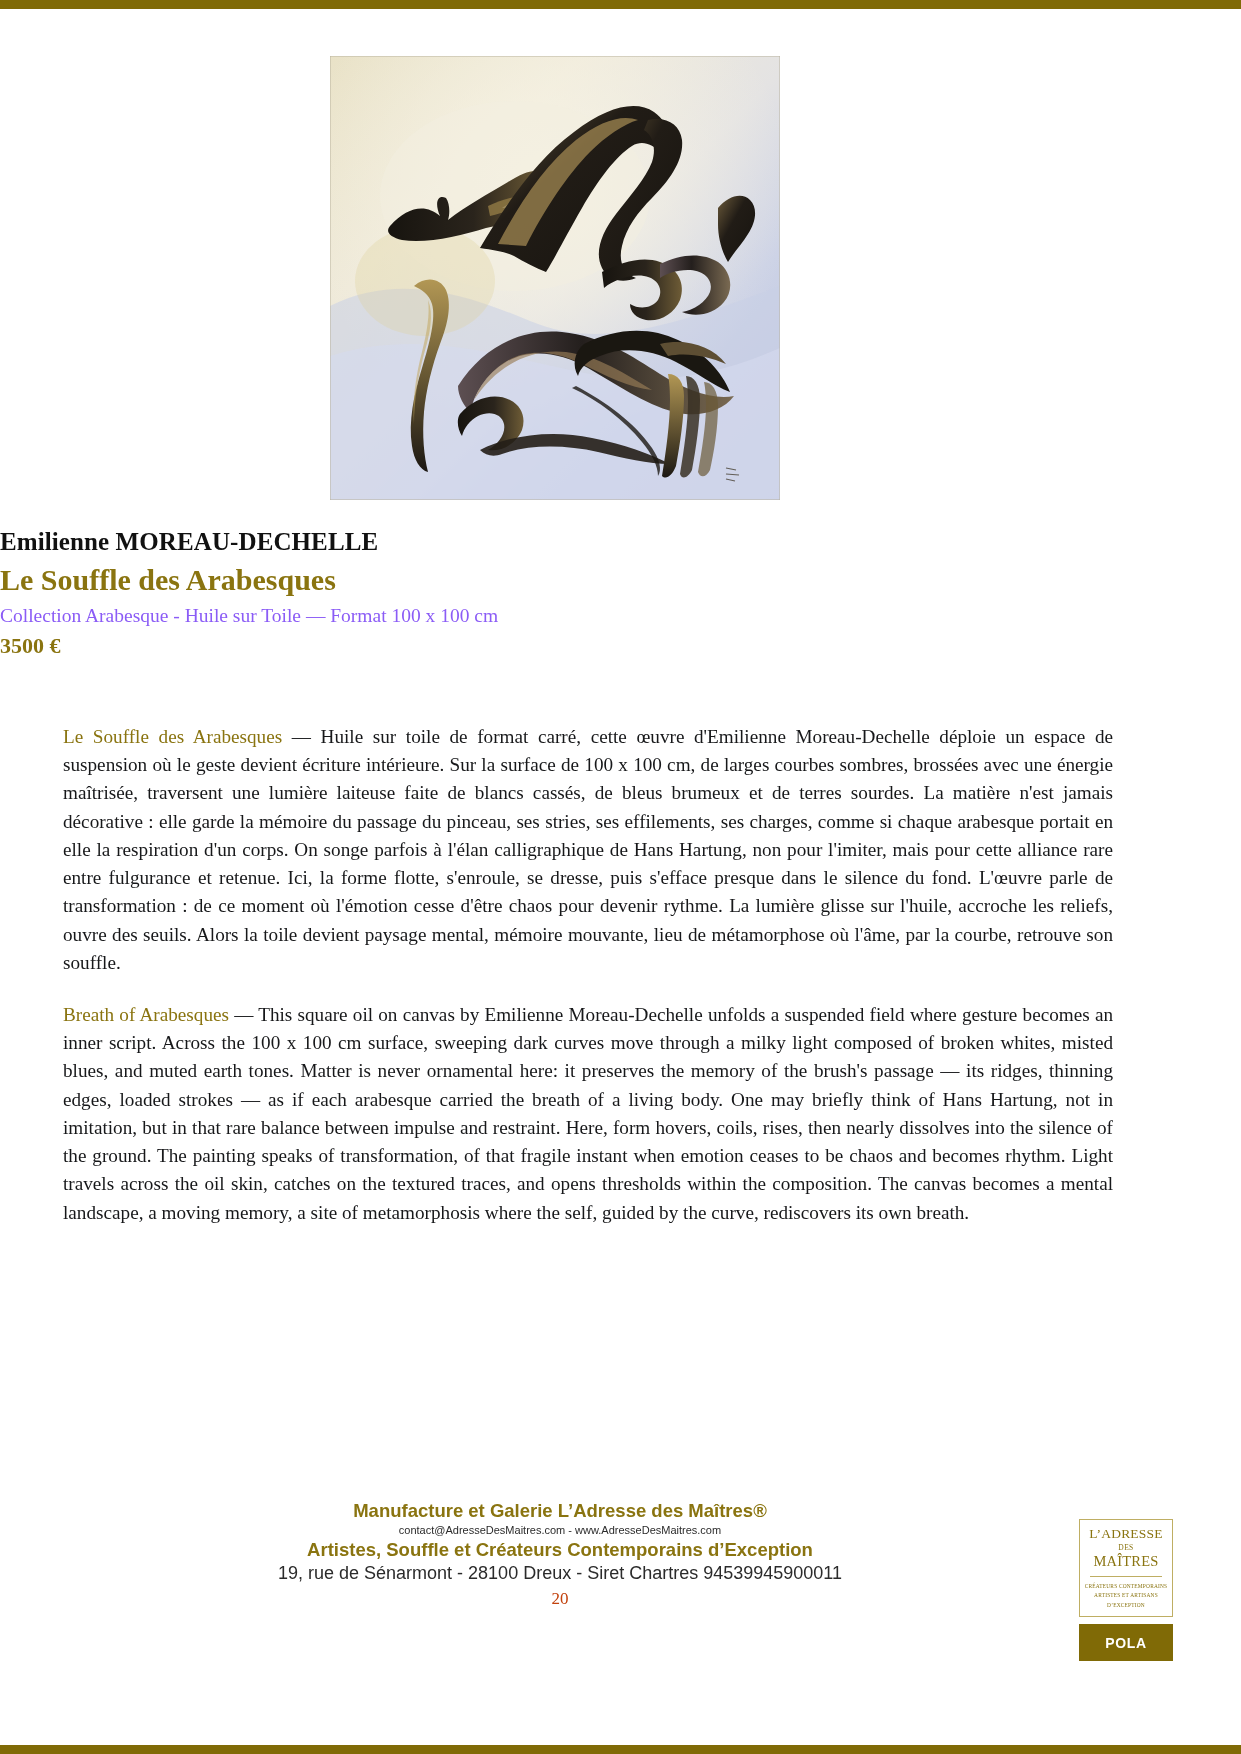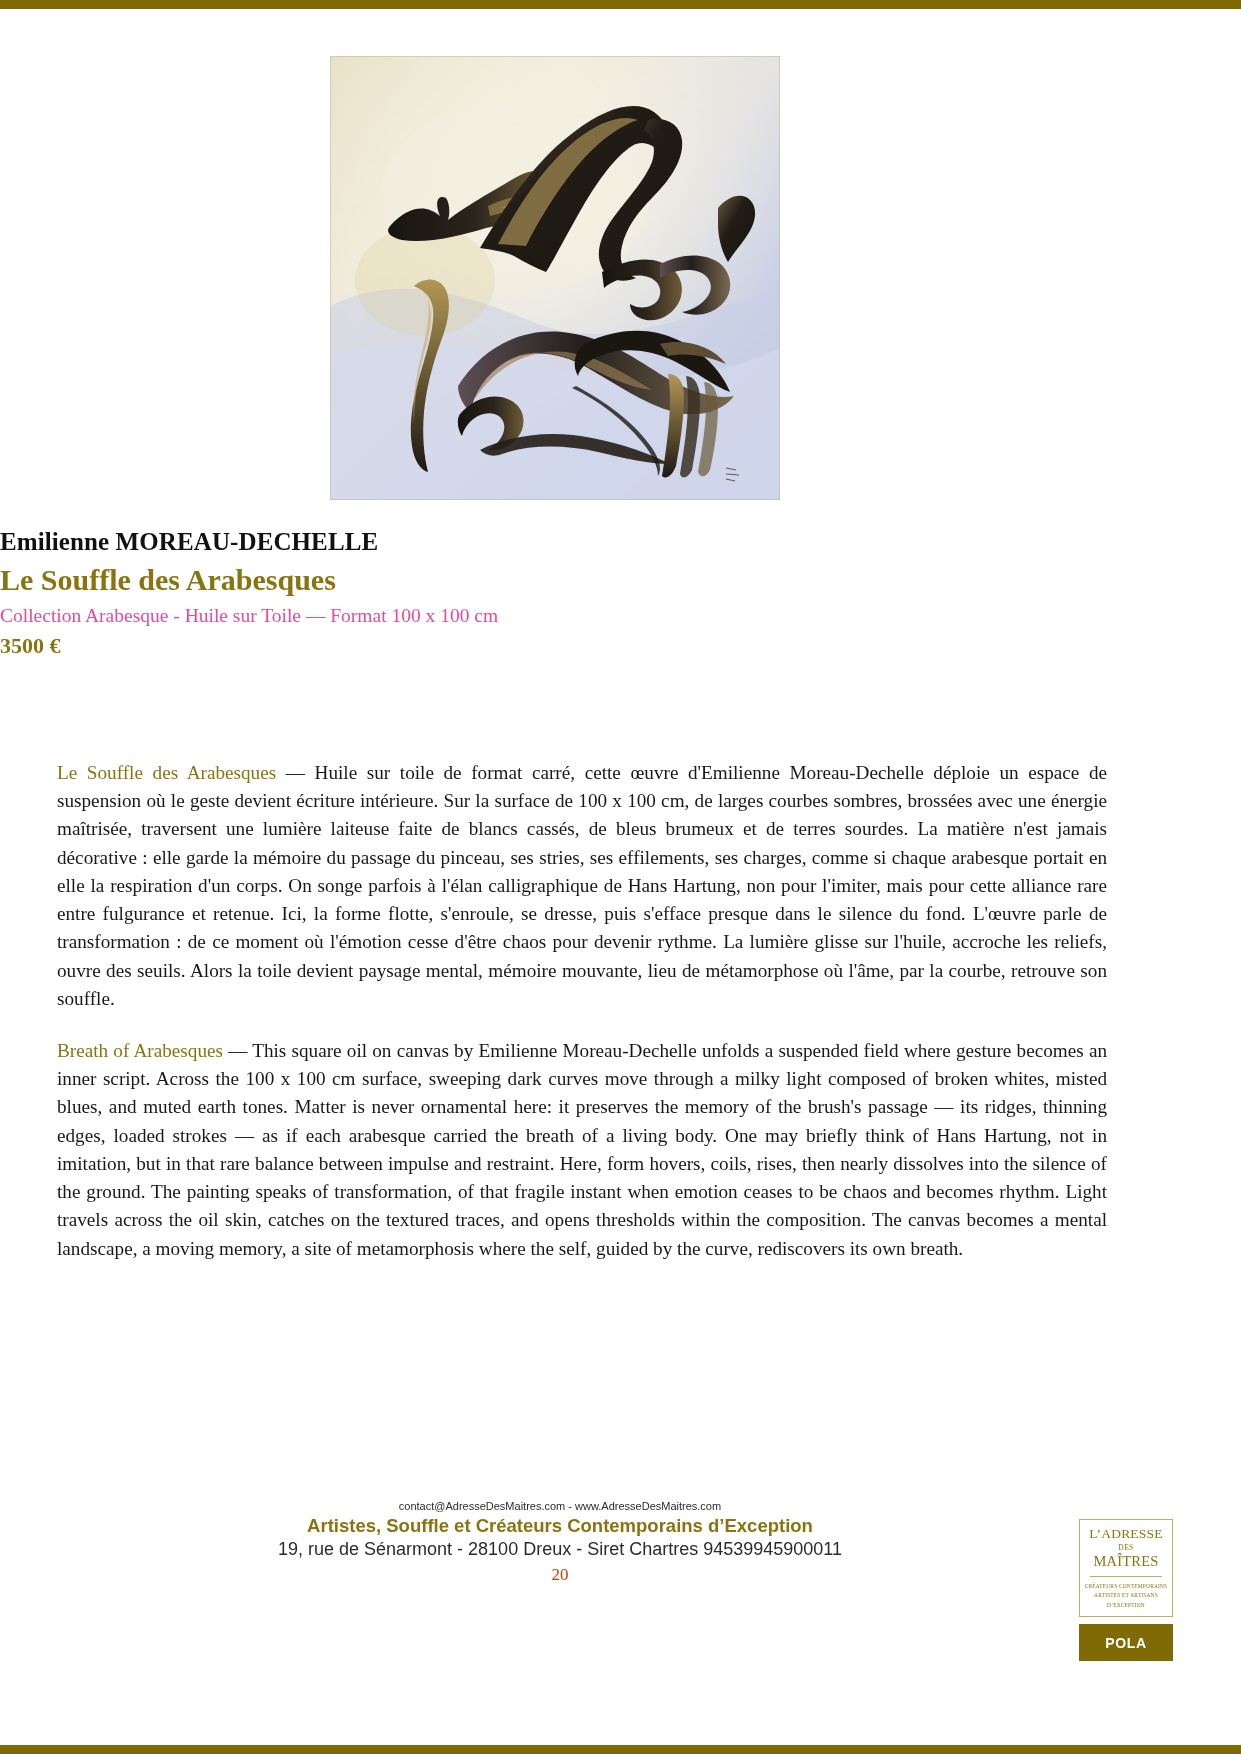--- a/index.html
+++ b/index.html
@@ -66,39 +66,38 @@
   }
   .artwork-title {
     font-size: 30px;
     font-weight: bold;
     color: #8a7410;
     margin: 0 0 7px 0;
     line-height: 1.15;
   }
   .artwork-details {
     font-size: 19.5px;
-    color: #ec4899;
+    color: #8b5cf6;
     margin: 0 0 5px 0;
     line-height: 1.2;
   }
   .artwork-price {
     font-size: 22px;
     font-weight: bold;
     color: #8a7410;
     margin: 0;
     line-height: 1.2;
   }
 
   
   .content {
     position: absolute;
-    left: 57px;
+    left: 63px;
     top: 723px;
     width: 1050px;
-    margin-top: 36px;
   }
   .desc {
     font-size: 19.2px;
     line-height: 1.47;
     text-align: justify;
     text-justify: inter-word;
     margin: 0 0 24px 0;
     color: #17181a;
     hyphens: none;
   }
@@ -350,20 +349,21 @@
 </div>
 
 <div class="content">
   <p class="desc"><span class="lead">Le Souffle des Arabesques</span><span> — Huile sur toile de format carré, cette œuvre d'Emilienne Moreau-Dechelle déploie un espace de suspension où le geste devient écriture intérieure. Sur la surface de 100 x 100 cm, de larges courbes sombres, brossées avec une énergie maîtrisée, traversent une lumière laiteuse faite de blancs cassés, de bleus brumeux et de terres sourdes. La matière n'est jamais décorative : elle garde la mémoire du passage du pinceau, ses stries, ses effilements, ses charges, comme si chaque arabesque portait en elle la respiration d'un corps. On songe parfois à l'élan calligraphique de Hans Hartung, non pour l'imiter, mais pour cette alliance rare entre fulgurance et retenue. Ici, la forme flotte, s'enroule, se dresse, puis s'efface presque dans le silence du fond. L'œuvre parle de transformation : de ce moment où l'émotion cesse d'être chaos pour devenir rythme. La lumière glisse sur l'huile, accroche les reliefs, ouvre des seuils. Alors la toile devient paysage mental, mémoire mouvante, lieu de métamorphose où l'âme, par la courbe, retrouve son souffle.</span></p>
   <p class="desc"><span class="lead">Breath of Arabesques</span><span> — This square oil on canvas by Emilienne Moreau-Dechelle unfolds a suspended field where gesture becomes an inner script. Across the 100 x 100 cm surface, sweeping dark curves move through a milky light composed of broken whites, misted blues, and muted earth tones. Matter is never ornamental here: it preserves the memory of the brush's passage — its ridges, thinning edges, loaded strokes — as if each arabesque carried the breath of a living body. One may briefly think of Hans Hartung, not in imitation, but in that rare balance between impulse and restraint. Here, form hovers, coils, rises, then nearly dissolves into the silence of the ground. The painting speaks of transformation, of that fragile instant when emotion ceases to be chaos and becomes rhythm. Light travels across the oil skin, catches on the textured traces, and opens thresholds within the composition. The canvas becomes a mental landscape, a moving memory, a site of metamorphosis where the self, guided by the curve, rediscovers its own breath.</span></p>
 </div>
 
 <div class="footer">
 
   <div class="footer-text">
+    <p class="footer-line1">Manufacture et Galerie L’Adresse des Maîtres®</p>
     <p class="footer-line2">contact@AdresseDesMaitres.com - www.AdresseDesMaitres.com</p>
     <p class="footer-line3">Artistes, Souffle et Créateurs Contemporains d’Exception</p>
     <p class="footer-line4">19, rue de Sénarmont - 28100 Dreux - Siret Chartres 94539945900011</p>
     <p class="page-number">20</p>
   </div>
 
   <div class="logo-block">
     <div class="logo-card">
       <div class="logo-l1">L’ADRESSE</div>
       <div class="logo-l2">DES</div>

